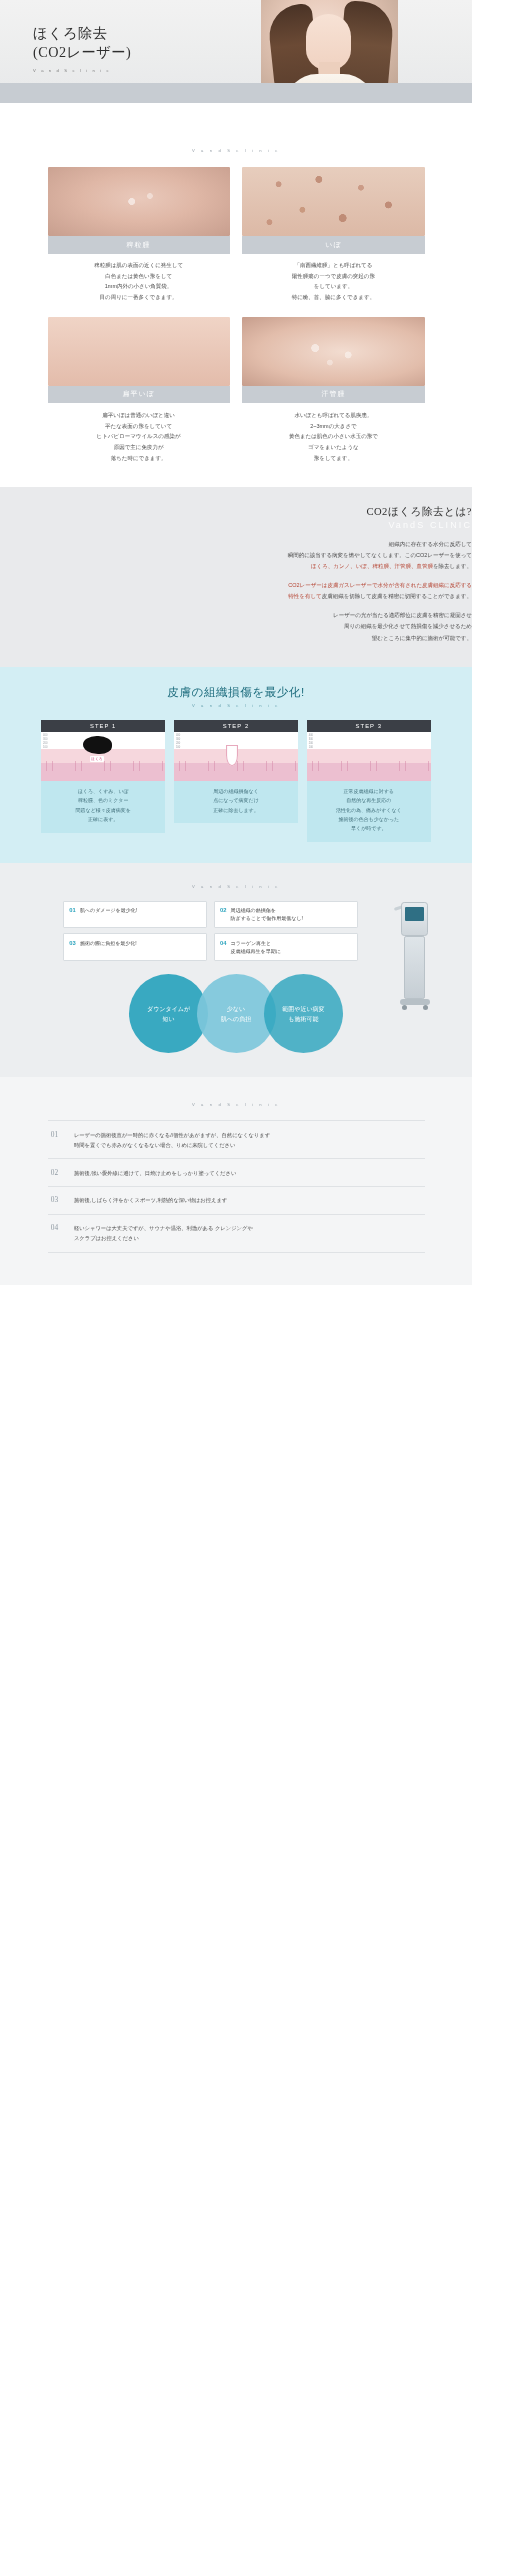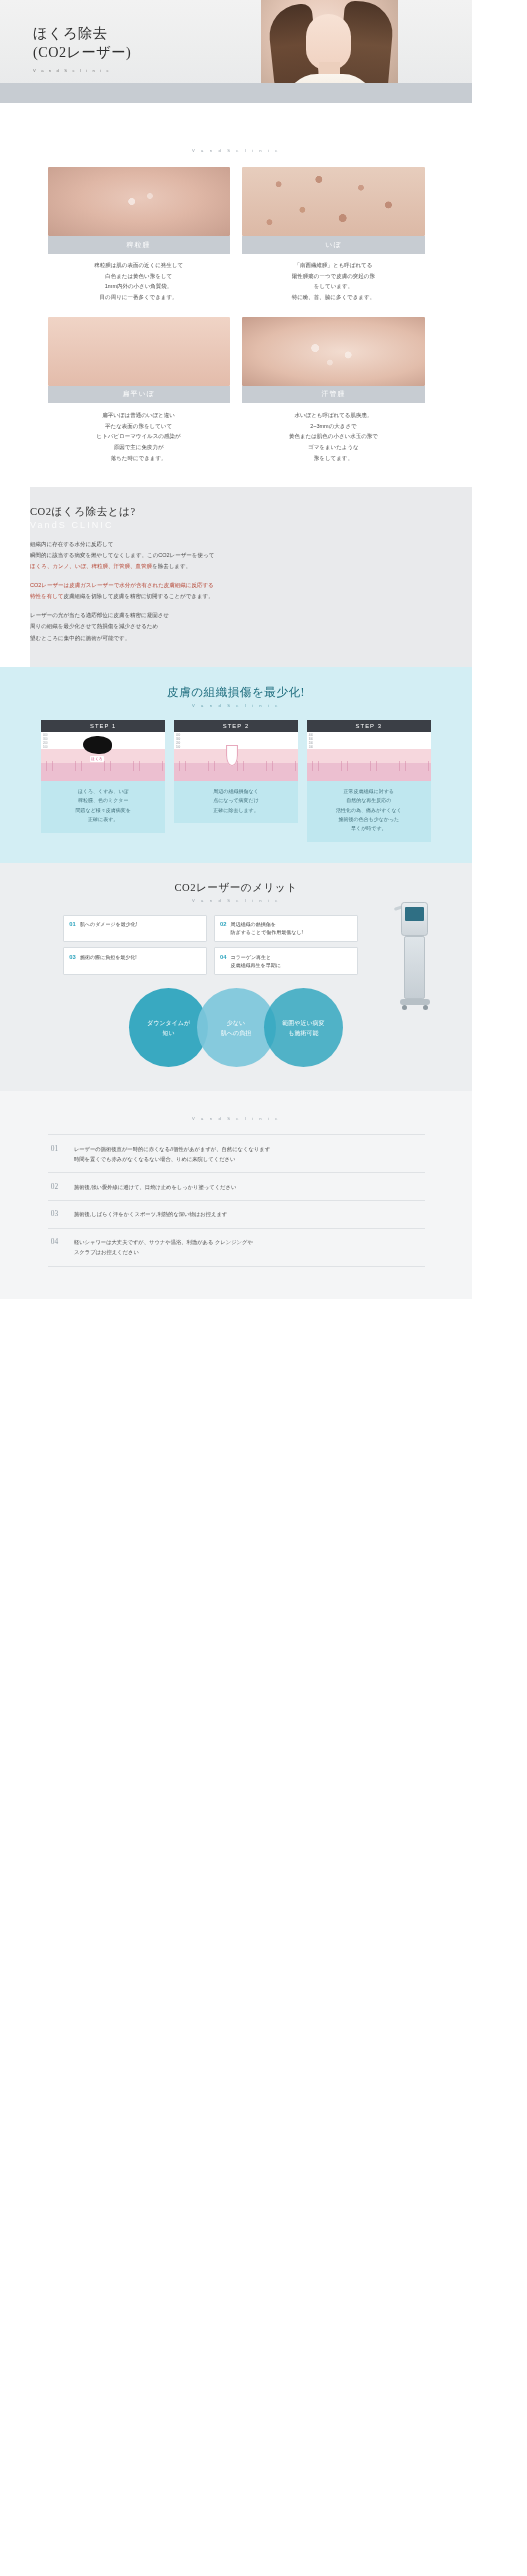--- a/index.html
+++ b/index.html
@@ -151,23 +151,22 @@
     font-size: 5.5px;
     line-height: 1.95;
     text-align: center;
     color: #4a4a4a;
   }
 
   
   .sec-what {
     background: #e9eaec;
     padding: 18px 0 23px;
-    text-align: left;
+    text-align: right;
     position: relative;
-    margin-left: 30px;
   }
   .what-title {
     font-size: 10.6px;
     letter-spacing: 0.5px;
     color: #2f2f2f;
     font-family: "Liberation Serif", serif;
   }
   .what-watermark {
     font-size: 9px;
     letter-spacing: 2.1px;
@@ -186,21 +185,21 @@
   
   .sec-steps {
     background: #d3eef4;
     padding: 18px 0 21px;
     text-align: center;
   }
   .steps-title {
     font-size: 11.6px;
     letter-spacing: 0.5px;
     color: #1d6c7d;
-    font-family: Liberation Serif, serif;
+    font-family: Liberation Sans, sans-serif;
   }
   .steps-sub {
     font-size: 4.2px; letter-spacing: 2.6px; color: #6aa3b1; margin: 3.2px 0 11.6px;
   }
   .steps-row {
     width: 390px; margin: 0 auto;
     display: grid; grid-template-columns: repeat(3,1fr); gap: 8.4px;
   }
   .step .hdr {
     background: #3b3f46; color:#fff; font-size: 5.8px; letter-spacing: 1.1px;
@@ -452,21 +451,20 @@
 自然的な再生反応の
 活性化の為、痛みがすくなく
 施術後の色合も少なかった
 早くが時です。</div>
       </div>
 
     </div>
   </section>
 
   <section class="sec-merit">
-    <div class="merit-title">CO2レーザーのメリット</div>
     <div class="merit-sub">V a n d S   c l i n i c</div>
 
     <div class="laser">
       <div class="arm"></div>
       <div class="head"></div>
       <div class="screen"></div>
       <div class="body"></div>
       <div class="base"></div>
       <div class="wheel w1"></div>
       <div class="wheel w2"></div>

